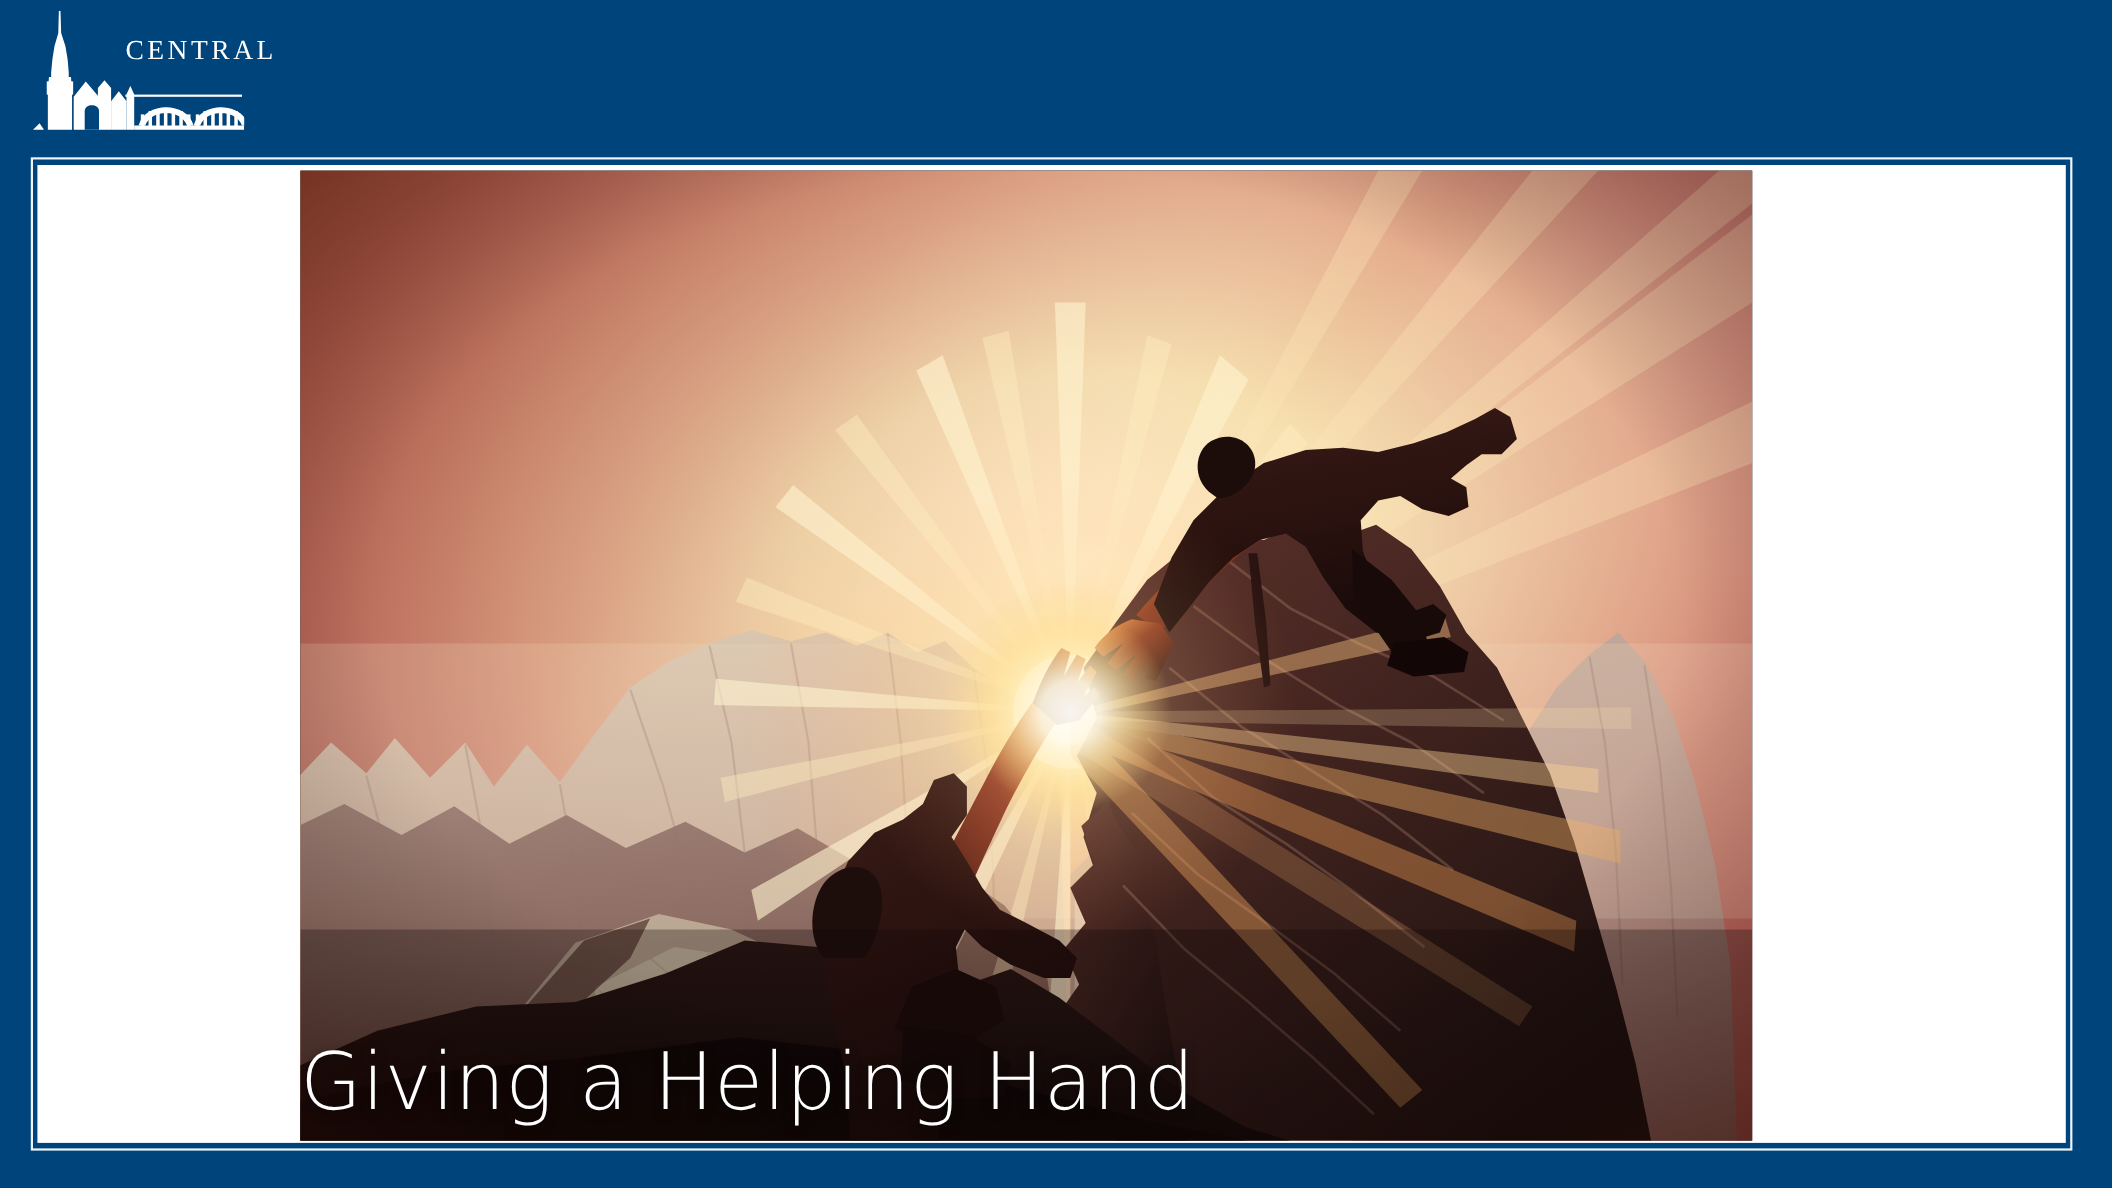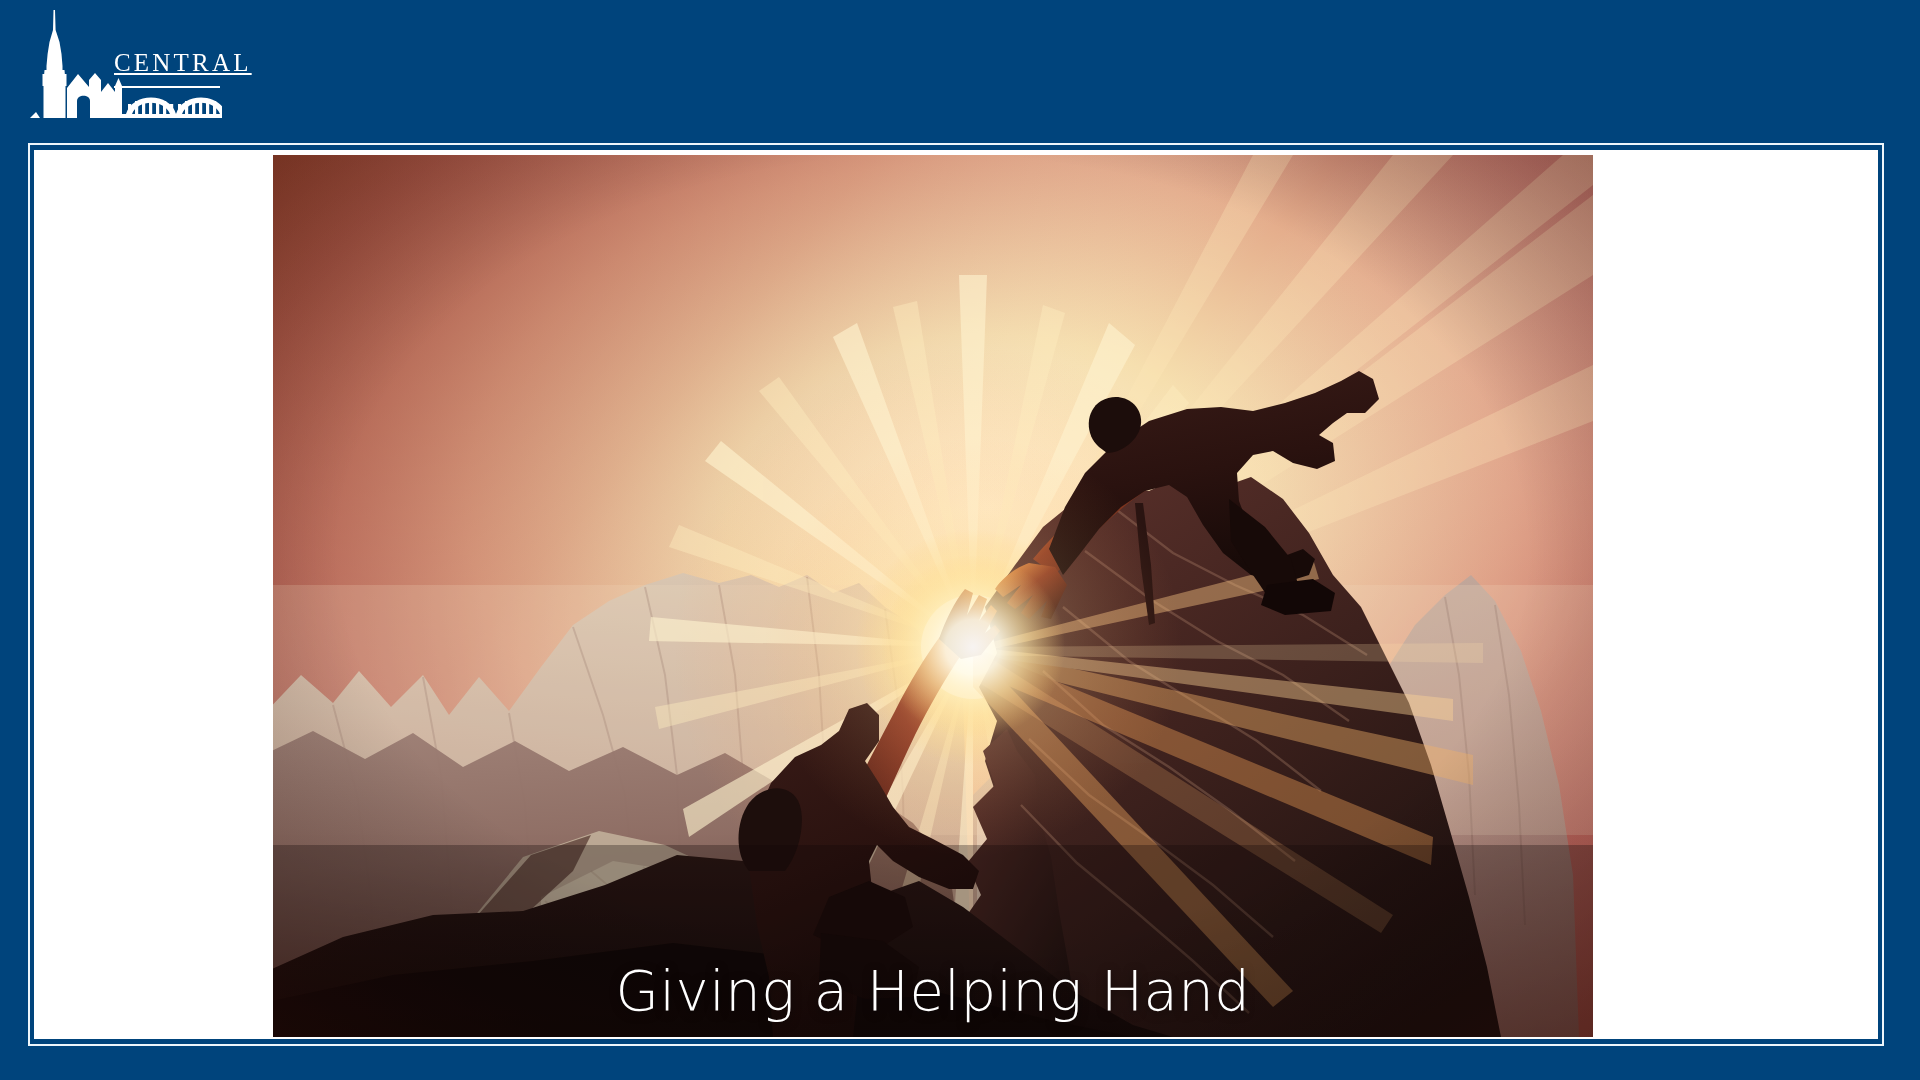--- a/index.html
+++ b/index.html
@@ -9,25 +9,24 @@
     font-family:"Liberation Sans", sans-serif;
     position:relative;
   }
   .slide{position:absolute;inset:0;background:#00447C;}
 
   
   .header{position:absolute;left:0;top:0;width:1920px;height:143px;}
   .logo{position:absolute;left:22px;top:8px;width:200px;height:120px;}
   .logo svg{display:block;}
   .logo-word{
-    position:absolute;left:92px;top:42px;
+    position:absolute;left:92px;top:26px;
     color:#ffffff;font-size:25px;letter-spacing:3.2px;
     font-weight:400;line-height:1;
     font-family:"Liberation Serif", serif;
-    text-decoration:underline;
   }
   .logo-rule{position:absolute;left:92px;top:78px;width:106px;height:2px;background:#ffffff;}
 
   .sermon{
     position:absolute;right:48px;top:22px;
     color:#ffffff;font-size:62px;line-height:1;
     font-weight:300;letter-spacing:0.5px;
     font-family:"DejaVu Sans", sans-serif;
     -webkit-text-stroke:0;
     opacity:.97;
@@ -47,24 +46,24 @@
 
   
   .photo{
     position:absolute;left:273px;top:155px;width:1320px;height:882px;
     overflow:hidden;background:#2b1713;
   }
   .photo svg{position:absolute;left:0;top:0;width:100%;height:100%;display:block;}
 
   .photo-title{
     position:absolute;left:0;right:0;bottom:18px;
-    text-align:center;
+    text-align:left;
     color:#ffffff;
     font-family:"DejaVu Sans", sans-serif;
-    font-size:56px;font-weight:300;letter-spacing:.5px;
+    font-size:72px;font-weight:300;letter-spacing:.5px;
     line-height:1;
     text-shadow:0 2px 10px rgba(0,0,0,.55);
     white-space:nowrap;
   }
 </style>
 </head>
 <body>
 
 <div class="slide">
 

